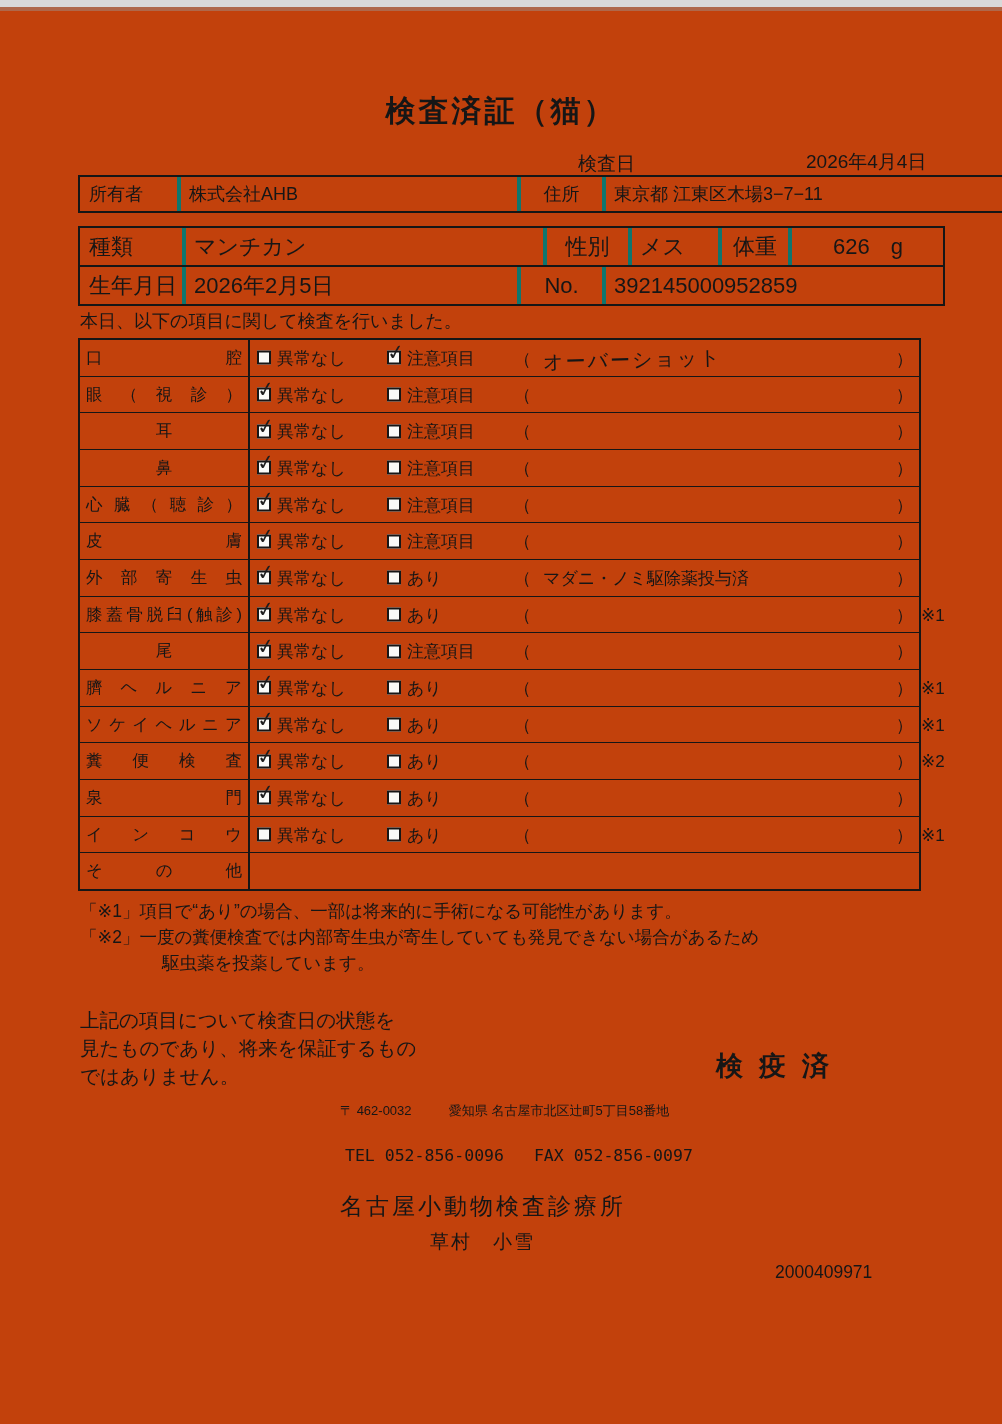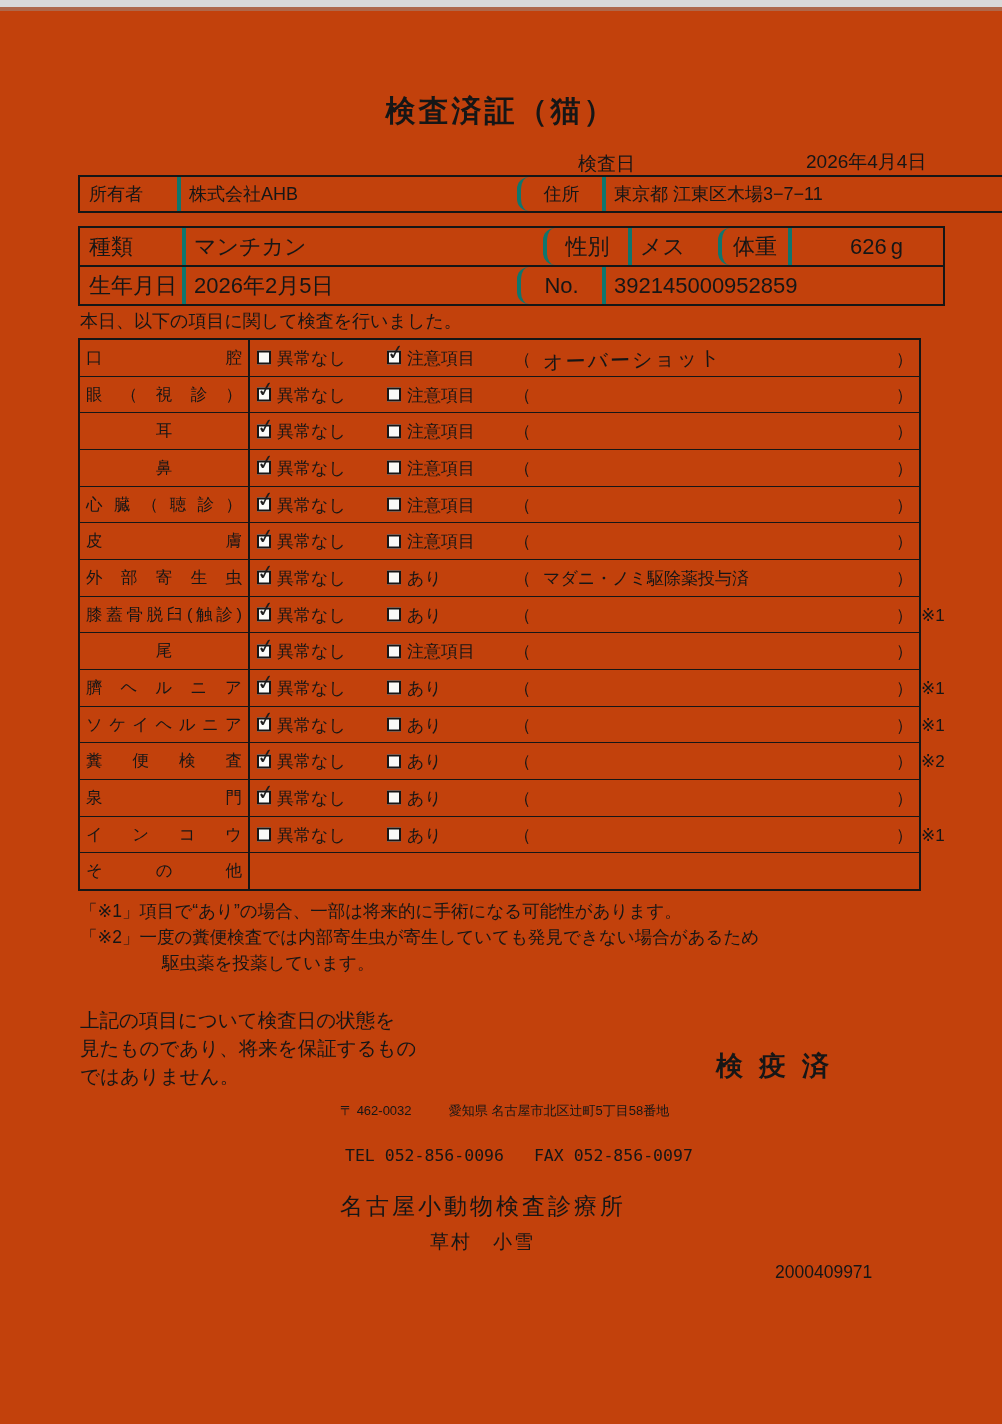--- a/index.html
+++ b/index.html
@@ -14,22 +14,22 @@
   .date-label { position:absolute; top:144px; left:578px; font-size:19px; }
   .date-value { position:absolute; top:142px; left:806px; font-size:19px; }
 
   .t1 { position:absolute; top:168px; left:78px; width:973px; height:38px; border:2px solid #161616; display:flex; font-size:18px; }
   .t2 { position:absolute; top:219px; left:78px; width:867px; height:80px; border:2px solid #161616; font-size:22px; display:flex; flex-direction:column;text-align:right; }
   .t2 .trow { display:flex; flex:1; }
   .t2 .trow + .trow { border-top:2px solid #161616; }
   .cell { display:flex; align-items:center; border-left:4px solid #0f766e; padding:0 8px; overflow:hidden; white-space:nowrap; }
   .cell.first { border-left:none; }
   .cell.lab-left { padding-left:9px; }
-  .cell.lab-center { justify-content:center; padding:0 2px;border-radius:12px; }
-  .cell.val-right { justify-content:flex-end; padding-right:40px; gap:4px; }
+  .cell.lab-center { justify-content:center; padding:0 2px; }
+  .cell.val-right { justify-content:flex-end; padding-right:40px; gap:21px; }
 
   .intro { position:absolute; top:302px; left:80px; font-size:18px;text-align:right; }
 
   .xt { position:absolute; top:331px; left:78px; width:843px; height:553px; border:2px solid #161616; display:flex; flex-direction:column; }
   .xrow { flex:1; display:flex; position:relative; min-height:0; }
   .xrow + .xrow { border-top:1.5px solid #161616; }
   .xlabel { width:170px; border-right:2px solid #161616; font-size:16.5px; padding:0 6px; display:flex; align-items:center; }
   .xlabel > span { display:block; width:100%; text-align:justify; text-align-last:justify; }
   .xlabel > span[data-align="center"] { text-align:center; text-align-last:center; }
   .xcontent { flex:1; position:relative; font-size:17px; }

